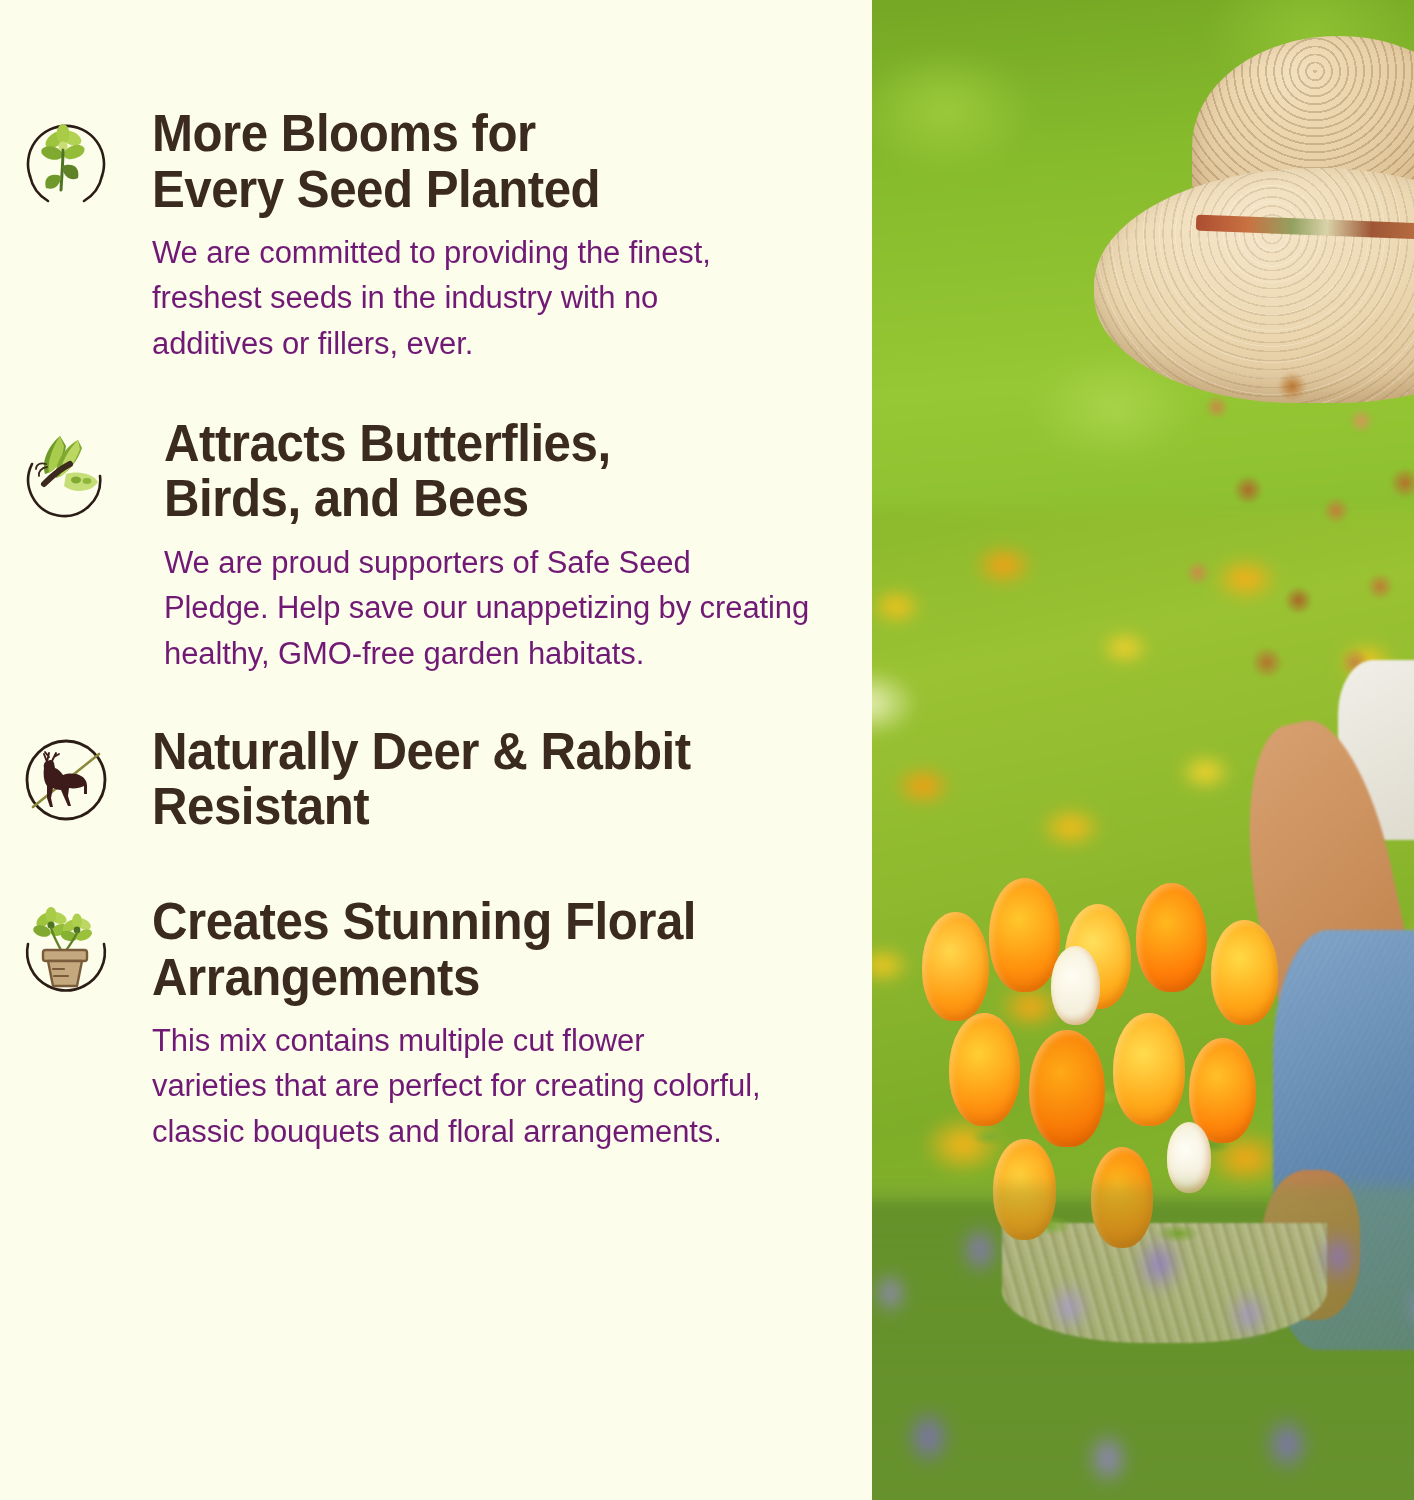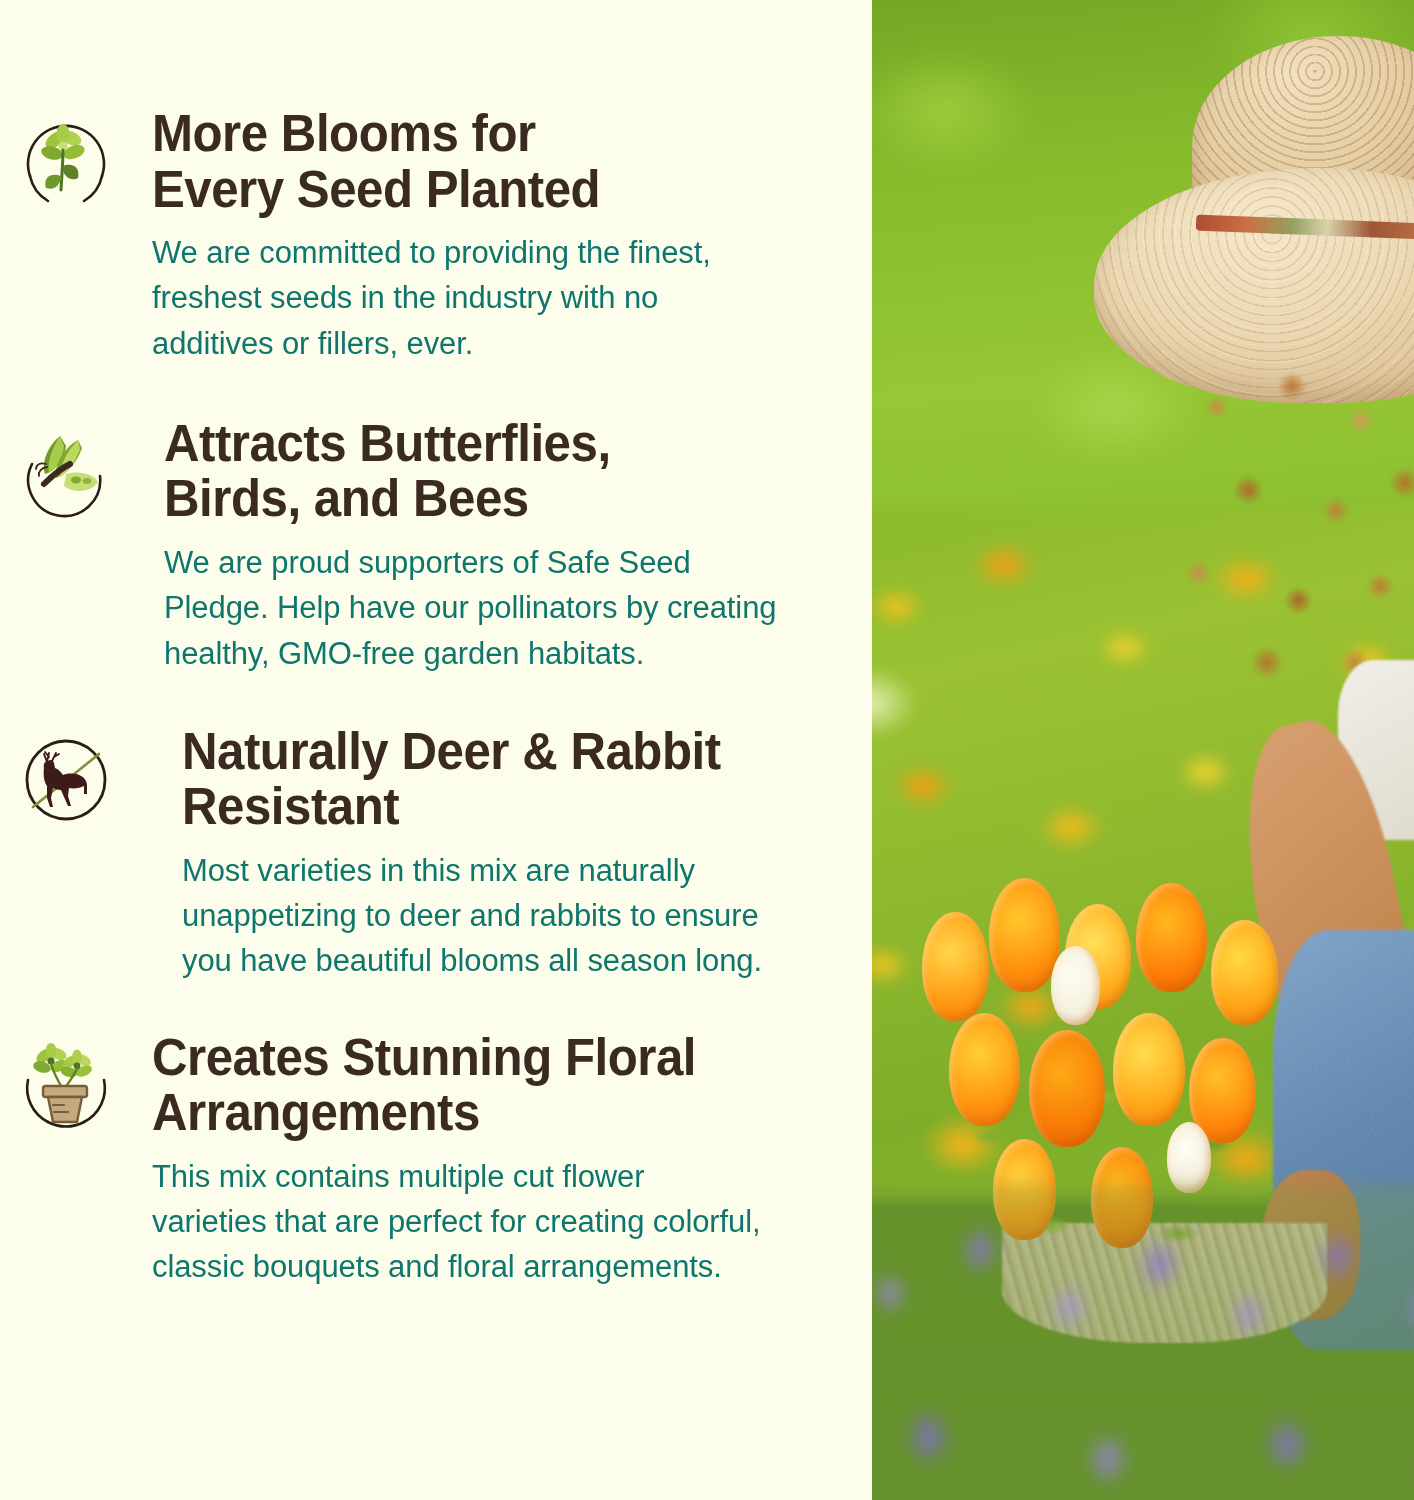--- a/index.html
+++ b/index.html
@@ -50,33 +50,33 @@
     font-weight:bold;
     letter-spacing:-0.5px;
     font-family:"Liberation Sans Narrow","Liberation Sans",sans-serif;
     transform:scaleX(0.965);
     transform-origin:left top;
     margin-bottom:13px;
     white-space:pre-line;
   }
 
   .benefit-body {
-    color:#0f766e;
+    color:#701a75;
     font-size:31px;
     line-height:1.46;
     font-weight:normal;
     letter-spacing:-0.1px;
     max-width:712px;
     white-space:pre-line;
   }
 
   
   .benefit-row.b1 { margin-bottom:48px; }
   .benefit-row.b2 { margin-bottom:46px;gap:12px; }
-  .benefit-row.b3 { margin-bottom:44px;gap:30px; }
+  .benefit-row.b3 { margin-bottom:44px; }
   .benefit-row.b4 { margin-bottom:4px; }
 
   
   .photo-panel {
     position:relative;
     width:542px; height:1500px;
     overflow:hidden;
     background:#5d8c22;
   }
   .photo-stage { position:absolute; inset:0; overflow:hidden; }
@@ -319,21 +319,21 @@
 
           <path d="M30 64 C38 56 48 48 56 44" fill="none" stroke="#3C2A1E" stroke-width="6" stroke-linecap="round"></path>
           <path d="M32 44 C26 42 22 45 22 49" fill="none" stroke="#3C2A1E" stroke-width="1.8" stroke-linecap="round"></path>
           <path d="M33 47 C27 48 24 52 25 56" fill="none" stroke="#3C2A1E" stroke-width="1.8" stroke-linecap="round"></path>
         </svg>
       </div>
       <div class="benefit-text">
         <h2 class="benefit-heading">Attracts Butterflies,
 Birds, and Bees</h2>
         <p class="benefit-body">We are proud supporters of Safe Seed
-Pledge. Help have our pollinators by creating
+Pledge. Help save our unappetizing by creating
 healthy, GMO-free garden habitats.</p>
       </div>
     </div>
 
     <div class="benefit-row b3">
       <div class="icon-badge">
         <svg viewBox="0 0 104 104" aria-hidden="true">
           <circle cx="52" cy="52" r="39" fill="none" stroke="#2B1D16" stroke-width="2.8"></circle>
           <line x1="19" y1="79" x2="85" y2="26" stroke="#8C8A3A" stroke-width="2.6" stroke-linecap="round"></line>
 
@@ -343,23 +343,20 @@
                      C66 60 60 61 55 60 L54 68 L57 78 L54 78 L50 69 L47 62
                      C44 62 41 61 39 60 L37 70 L39 79 L36 79 L33 70 L33 58
                      C30 54 29 47 30 40 Z"></path>
             <path d="M33 34 L30 26 M33 34 L35 25 M35 29 L31 24 M38 33 L42 25 M40 29 L45 26" stroke="#3E1B1B" stroke-width="1.9" stroke-linecap="round" fill="none"></path>
           </g>
         </svg>
       </div>
       <div class="benefit-text">
         <h2 class="benefit-heading">Naturally Deer &amp; Rabbit
 Resistant</h2>
-        <p class="benefit-body">Most varieties in this mix are naturally
-unappetizing to deer and rabbits to ensure
-you have beautiful blooms all season long.</p>
       </div>
     </div>
 
     <div class="benefit-row b4">
       <div class="icon-badge">
         <svg viewBox="0 0 104 104" aria-hidden="true">
           <path d="M14 46 A38 38 0 0 0 34 88" fill="none" stroke="#2B1D16" stroke-width="2.6" stroke-linecap="round"></path>
           <path d="M90 46 A38 38 0 0 1 70 88" fill="none" stroke="#2B1D16" stroke-width="2.6" stroke-linecap="round"></path>
           <path d="M34 88 A38 38 0 0 0 70 88" fill="none" stroke="#2B1D16" stroke-width="2.6" stroke-linecap="round"></path>
 

